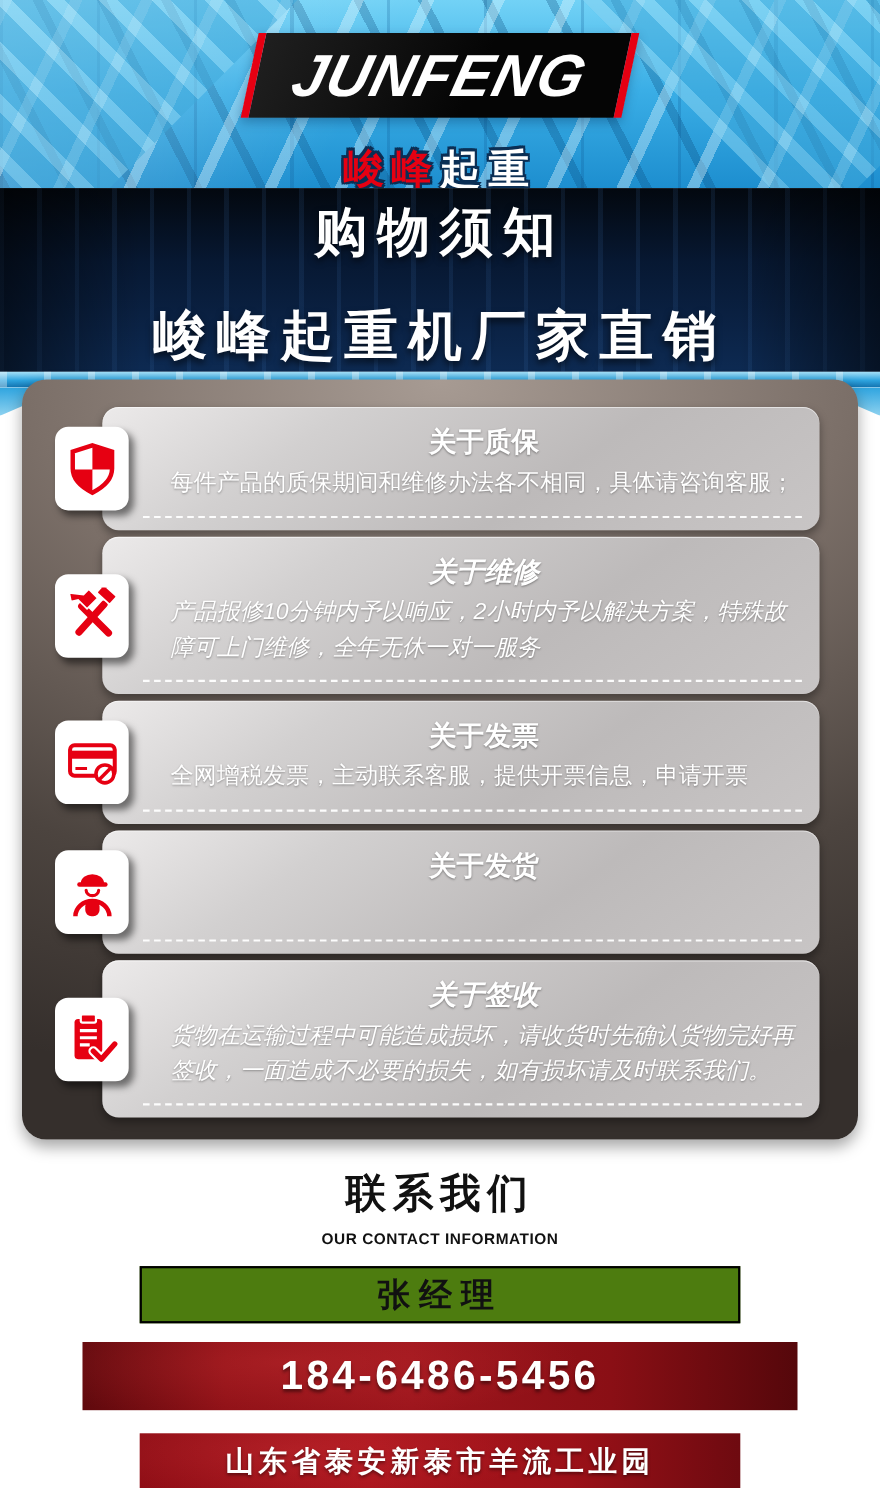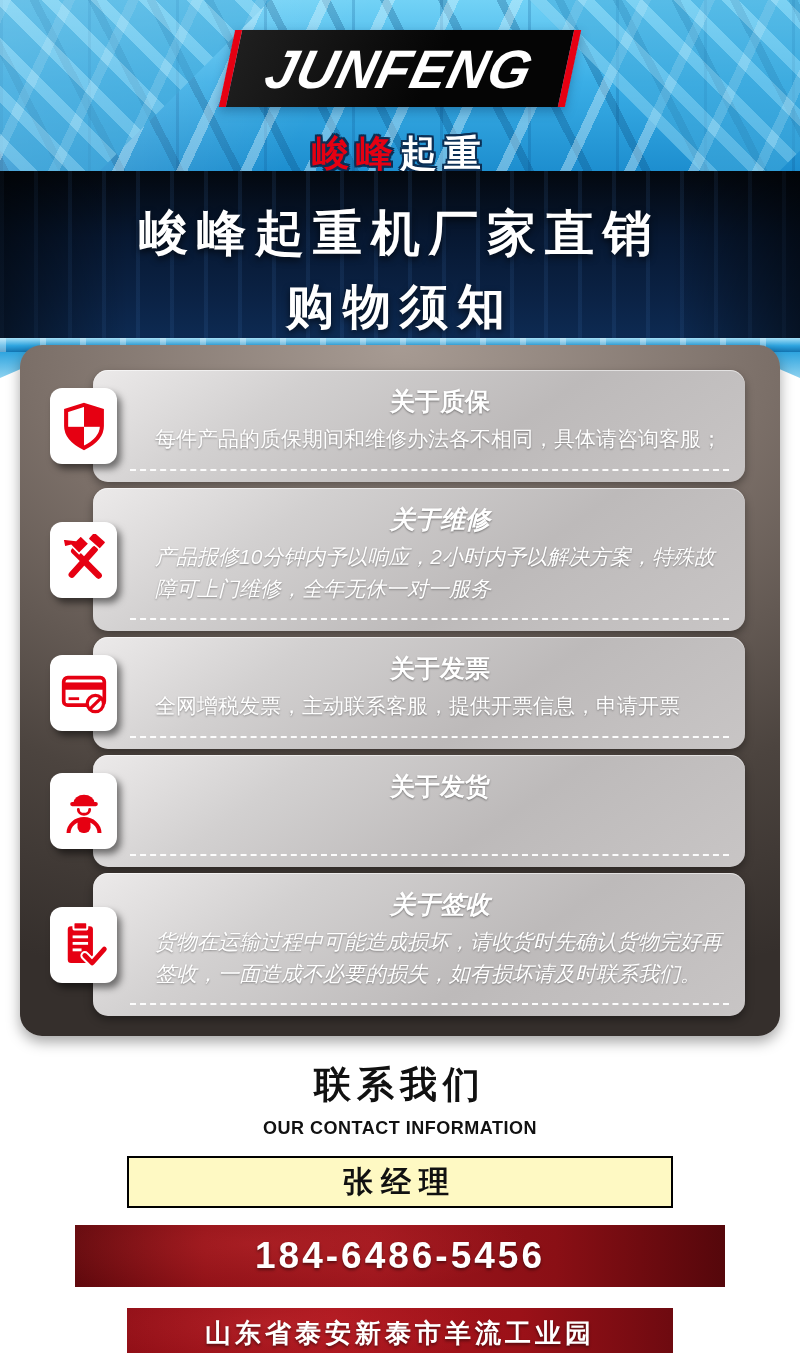--- a/index.html
+++ b/index.html
@@ -100,24 +100,24 @@
     position:absolute; left:-43px; top:50%; transform:translateY(-50%);
     width:67px; height:76px; background:#fff; border-radius:12px;
     box-shadow:4px 5px 7px rgba(0,0,0,.5);
     display:flex; align-items:center; justify-content:center;
   }
   .icon-box svg { width:52px; height:52px; }
 
   
   .contact { text-align:center; padding-top:24px; }
   .contact-heading { font-size:37px; font-weight:bold; color:#111; letter-spacing:6px; }
-  .contact-sub { margin-top:8px; font-size:18px; font-weight:bold; color:#111; letter-spacing:.5px; }
+  .contact-sub { margin-top:8px; font-size:14px; font-weight:bold; color:#111; letter-spacing:.5px; }
   .manager-box {
     width:546px; height:52px; margin:17px auto 16px;
-    background:#fef9c3; border:2px solid #000;
+    background:#4d7c0f; border:2px solid #000;
     display:flex; align-items:center; justify-content:center;
     font-size:30px; font-weight:bold; color:#111; letter-spacing:8px;
   }
   .phone-bar {
     width:650px; height:62px; margin:17px auto 0;
     background:
       radial-gradient(60% 120% at 28% 30%, rgba(255,80,80,.20), rgba(0,0,0,0) 70%),
       linear-gradient(90deg, #60090d 0%, #8e1016 20%, #9c151c 46%, #8a0f15 74%, #55070b 100%);
     display:flex; align-items:center; justify-content:center;
     font-size:37px; font-weight:bold; color:#fff; letter-spacing:3px;
@@ -141,22 +141,22 @@
   <div class="hero-top">
     <div class="logo-plate">
       <span class="logo-text">JUNFENG</span>
     </div>
     <div class="logo-sub">
       <span class="sub-red">峻峰</span><span class="sub-white">起重</span>
     </div>
   </div>
 
   <div class="hero-title">
+    <div class="hero-line hero-line2">购物须知</div>
     <div class="hero-line hero-line1">峻峰起重机厂家直销</div>
-    <div class="hero-line hero-line2">购物须知</div>
   </div>
 
   <div class="blue-strip">
     <div class="strip-wedge left"></div>
     <div class="strip-wedge right"></div>
   </div>
 
   <div class="notice-wrap">
     <div class="notice-panel" id="notice-panel">
   <div class="card card-1">

